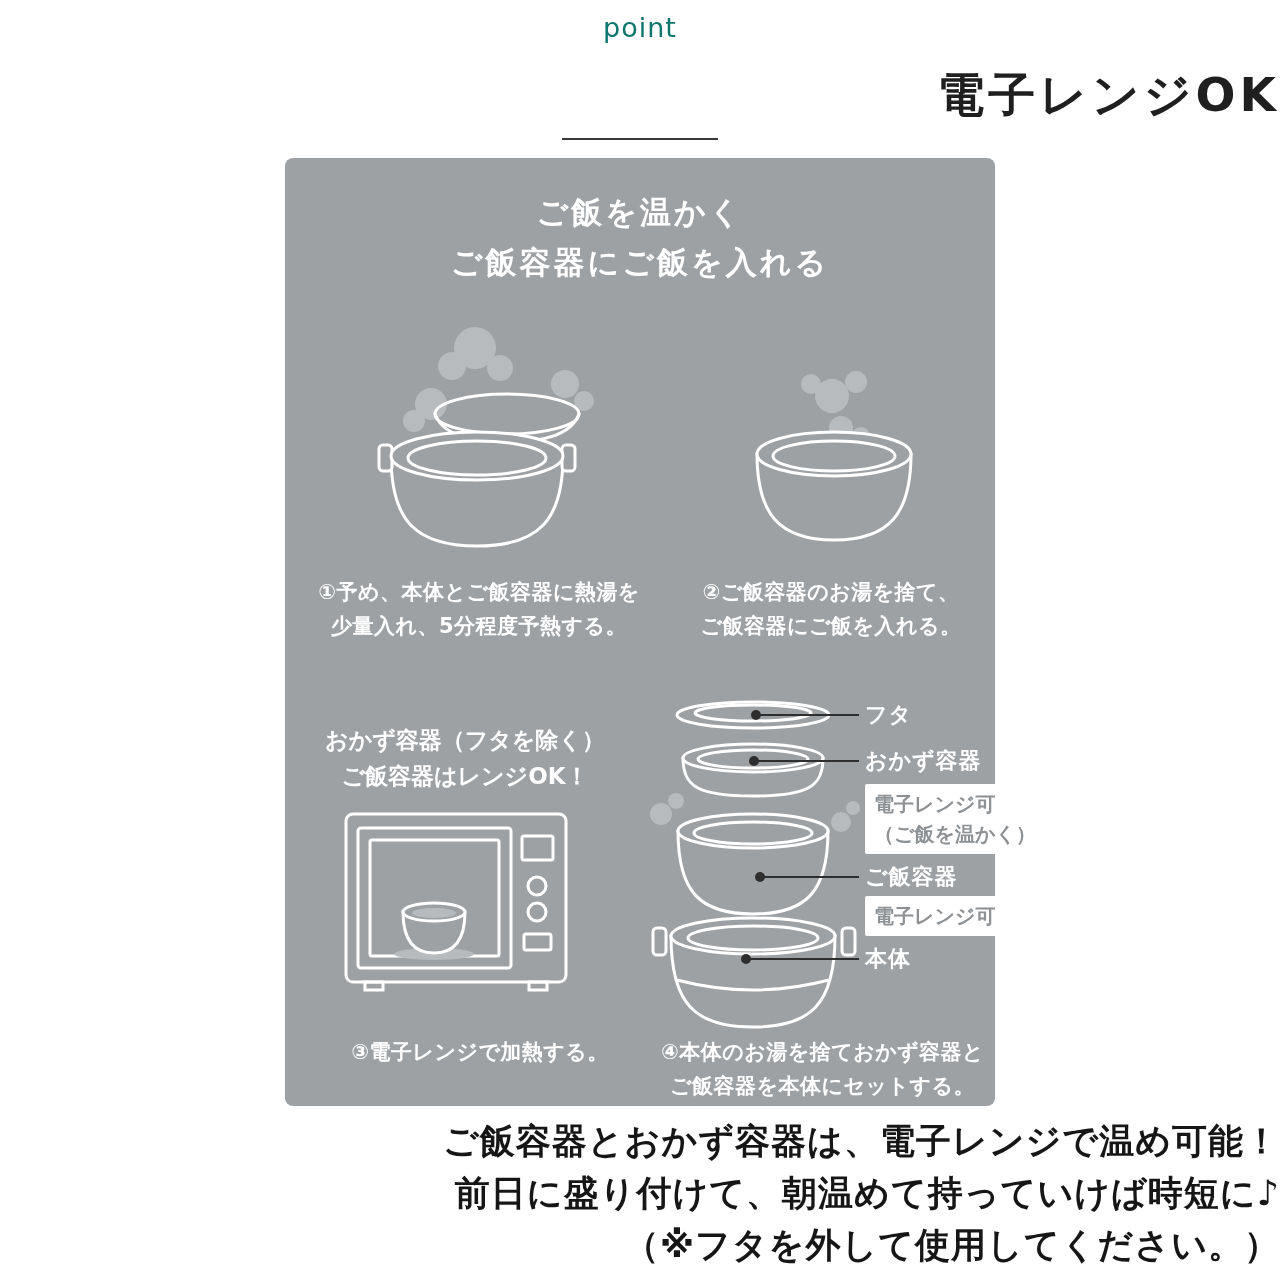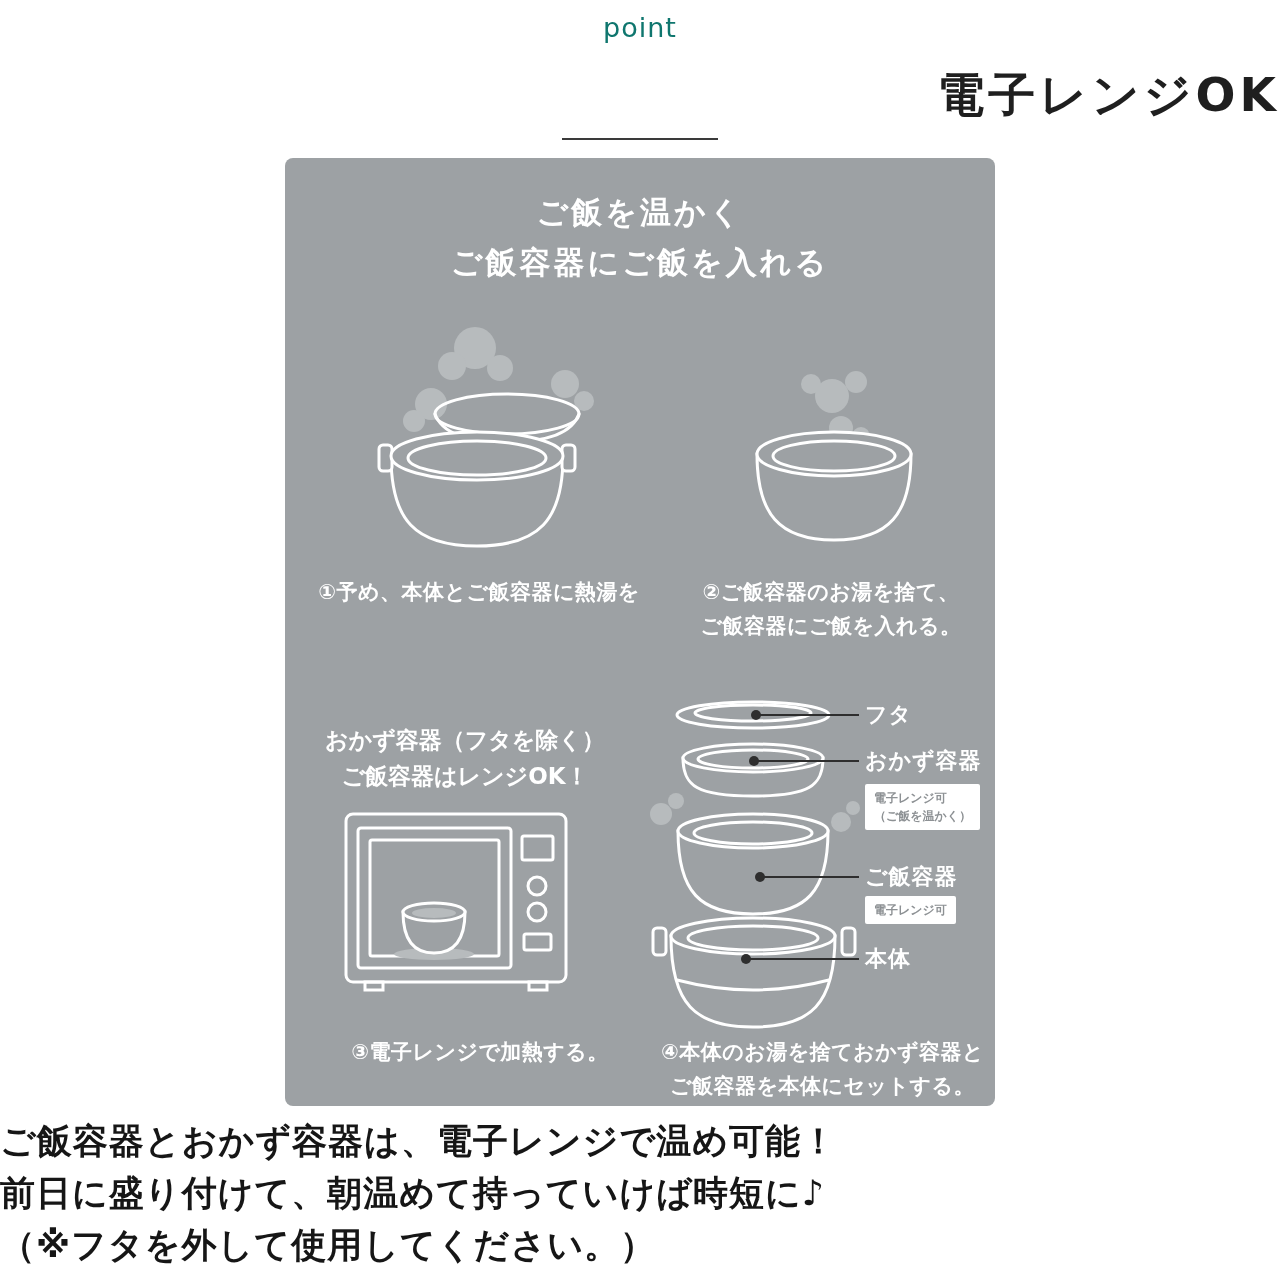--- a/index.html
+++ b/index.html
@@ -66,27 +66,27 @@
   .co-body{left:460px;top:800px;width:114px;}
   .part-label{
     position:absolute;left:580px;font-size:22px;font-weight:bold;letter-spacing:1px;white-space:nowrap;text-align:right;
   }
   .lbl-futa{top:542px;}
   .lbl-okazu{top:588px;}
   .lbl-gohan{top:704px;}
   .lbl-body{top:786px;}
   .badge{
     position:absolute;left:580px;background:var(--badge-bg);color:var(--badge-text);
-    font-size:12px;font-weight:bold;line-height:1.5;padding:5px 9px;white-space:nowrap;border-radius:2px;
+    font-size:20px;font-weight:bold;line-height:1.5;padding:5px 9px;white-space:nowrap;border-radius:2px;
   }
   .badge-okazu{top:626px;}
   .badge-gohan{top:738px;}
   .footer{
     position:absolute;left:0;top:1116px;width:100%;
-    text-align:left;font-size:35px;font-weight:bold;color:var(--footer-text);
+    text-align:right;font-size:35px;font-weight:bold;color:var(--footer-text);
     line-height:1.48;letter-spacing:1px;
   }
   svg .ln{fill:none;stroke:#ffffff;stroke-width:3;stroke-linecap:round;}
   svg .fillbg{fill:var(--panel-bg);stroke:#ffffff;stroke-width:3;}
   svg .steam{fill:var(--steam);stroke:none;}
 </style>
 </head>
 <body>
 
 <div class="eyebrow">point</div>
@@ -123,20 +123,21 @@
     <circle class="steam" cx="84" cy="30" r="10"></circle>
     <circle class="steam" cx="114" cy="74" r="12"></circle>
     <circle class="steam" cx="134" cy="82" r="9"></circle>
     <path class="fillbg" d="M30,100 C30,160 52,186 107,186 C162,186 184,160 184,100 Z"></path>
     <ellipse class="fillbg" cx="107" cy="100" rx="77" ry="22"></ellipse>
     <ellipse class="ln" cx="107" cy="102" rx="61" ry="15"></ellipse>
   </svg>
 
   <div class="step-text step-1">
     <div>①予め、本体とご飯容器に熱湯を</div>
+    <div>少量入れ、5分程度予熱する。</div>
   </div>
   <div class="step-text step-2">
     <div>②ご飯容器のお湯を捨て、</div>
     <div>ご飯容器にご飯を入れる。</div>
   </div>
 
   <div class="microwave-note">
     <div>おかず容器（フタを除く）</div>
     <div>ご飯容器はレンジOK！</div>
   </div>

